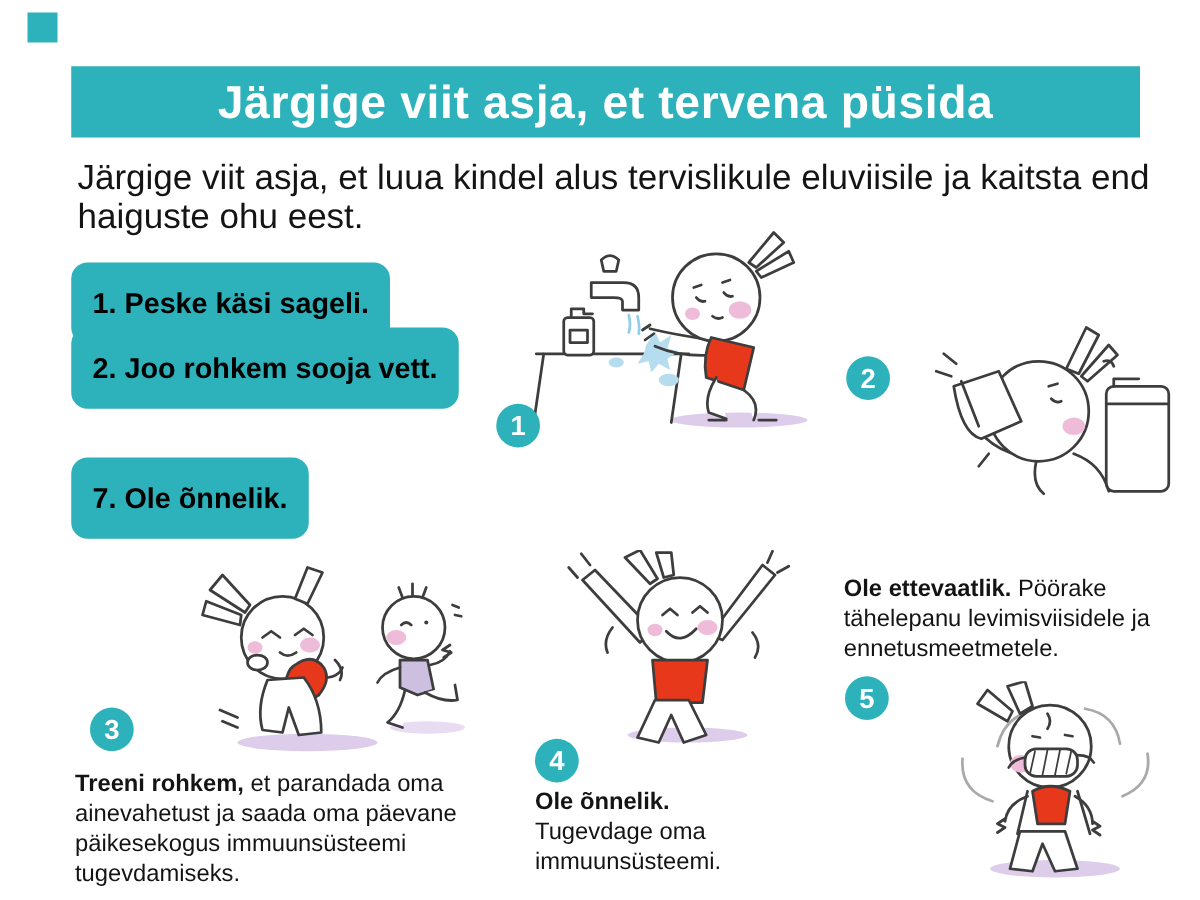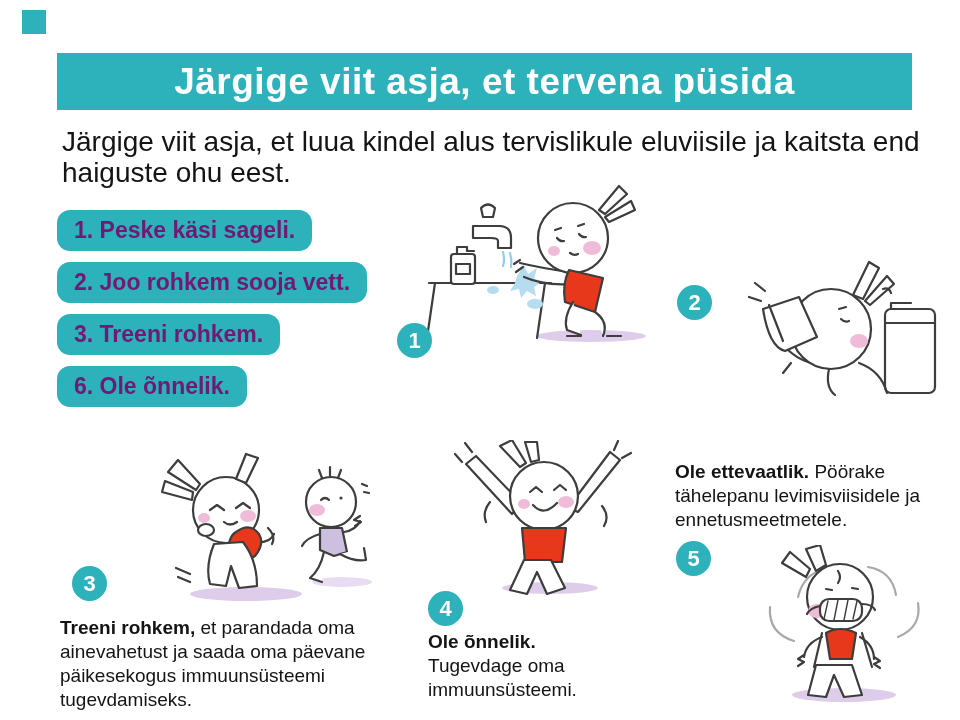--- a/index.html
+++ b/index.html
@@ -9,21 +9,21 @@
   }
   .corner-square{position:absolute;left:22px;top:10px;width:24px;height:24px;background:#2db1ba;}
   .banner{
     position:absolute;left:57px;top:53px;width:855px;height:57px;background:#2db1ba;
     display:flex;align-items:center;justify-content:center;text-align:center;
   }
   .banner .title{color:#fff;font-weight:bold;font-size:37px;letter-spacing:.5px;white-space:nowrap;}
   .intro{position:absolute;left:62px;top:126px;width:862px;font-size:28px;line-height:31px;color:#141414;}
   .pill{
     position:absolute;left:57px;height:41px;background:#2db1ba;border-radius:13px;
-    color:#701a75;font-weight:bold;font-size:23px;line-height:41px;padding:0 17px;white-space:nowrap;
+    color:#000000;font-weight:bold;font-size:23px;line-height:41px;padding:12px 17px;white-space:nowrap;
   }
   .num-badge{
     position:absolute;width:35px;height:35px;border-radius:50%;background:#2db1ba;
     color:#fff;font-weight:bold;font-size:22px;display:flex;align-items:center;justify-content:center;
   }
   .cap{position:absolute;font-size:19px;line-height:24px;color:#141414;}
   .cap strong{font-weight:bold;}
   .cap.stack strong{display:block;}
   .illus{position:absolute;}
   .illus svg{display:block;}
@@ -36,22 +36,21 @@
   <div class="corner-square"></div>
 
   <div class="banner">
     <div class="title">Järgige viit asja, et tervena püsida</div>
   </div>
 
   <div class="intro">Järgige viit asja, et luua kindel alus tervislikule eluviisile ja kaitsta end haiguste ohu eest.</div>
 
   <div class="pill" style="top:210px">1. Peske käsi sageli.</div>
   <div class="pill" style="top:262px">2. Joo rohkem sooja vett.</div>
-  <div class="pill" style="top:314px">3. Treeni rohkem.</div>
-  <div class="pill" style="top:366px">6. Ole õnnelik.</div>
+  <div class="pill" style="top:366px">7. Ole õnnelik.</div>
 
   <div class="illus" style="left:423px;top:180px">
     <svg width="237" height="165" viewBox="0 0 237 165" fill="none" stroke="#3d3d3d" stroke-width="2.2" stroke-linecap="round" stroke-linejoin="round">
       <ellipse cx="168" cy="156" rx="55" ry="6" fill="#ddcdea" stroke="none"></ellipse>
       <path d="M6,103 H128 M12,103 L4,158 M122,103 L114,158"></path>
       <path d="M58,28 q7,-7 14,0 l-2,9 h-10 z" fill="#fff"></path>
       <path d="M50,46 h26 q12,0 12,12 v10 h-13 v-7 q0,-3 -7,-3 h-18 z" fill="#fff"></path>
       <path d="M80,72 q2,8 0,14 M87,73 q2,8 1,14" stroke="#8fcfe8"></path>
       <path d="M94,96 l7,-11 4,9 9,-6 -3,11 9,2 -9,6 2,9 -9,-5 -6,7 -2,-9 -9,2 5,-8 z" fill="#b5ddef" stroke="none"></path>
       <ellipse cx="70" cy="110" rx="6" ry="4" fill="#b5ddef" stroke="none"></ellipse>

